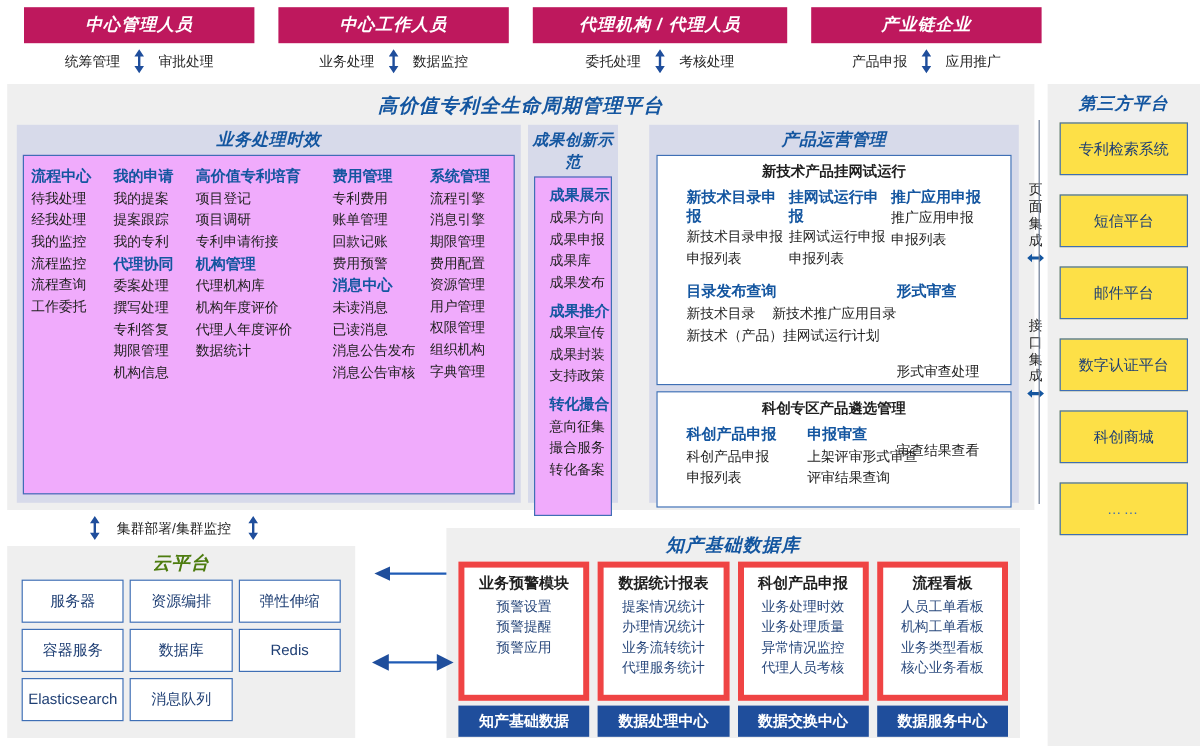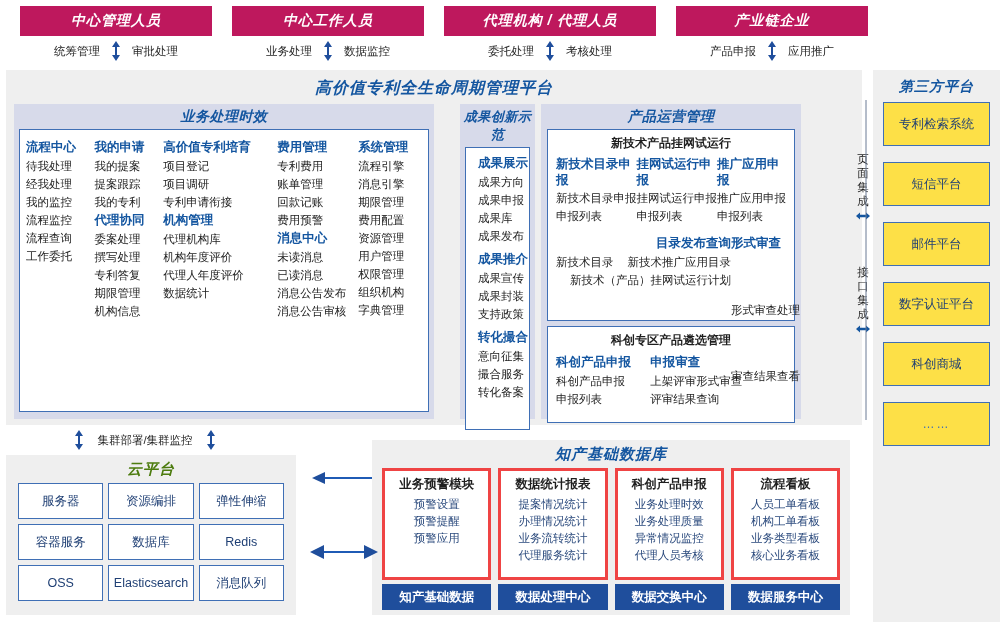--- a/index.html
+++ b/index.html
@@ -41,38 +41,38 @@
     background:#efefef;
   }
 
   
   .sec{position:absolute;background:#d7daea;}
   .sec-title{
     text-align:center;font-size:14px;font-weight:bold;font-style:italic;
     color:#1456a0;padding:4px 0 3px;letter-spacing:.5px;
   }
   .sec-body{
-    background:#ffffff;border:1px solid #3f6fb5;
+    background:#f0abfc;border:1px solid #3f6fb5;
     margin:0 5px 5px 5px;
   }
 
   
   .colwrap{display:flex;padding:8px 6px 6px 6px;}
   .col{display:flex;flex-direction:column;}
   .grp-title{
     font-weight:bold;color:#1456a0;font-size:12.5px;
     line-height:18px;margin-bottom:1px;white-space:nowrap;
   }
   .leaf{
     color:#222;font-size:11.5px;line-height:18px;white-space:nowrap;
   }
 
   
   .inner-box{
-    border:1px solid #3f6fb5;background:#fff;margin:0 6px 5px 6px;padding:5px 8px 7px;
+    border:1px solid #3f6fb5;background:#fff;margin:0 6px 5px 6px;padding:5px 24px 7px;
   }
   .inner-cap{
     text-align:center;font-weight:bold;font-size:12px;color:#1f1f1f;
     margin-bottom:4px;
   }
 
   
   .third{
     position:absolute;left:873px;top:70px;width:127px;height:552px;
     background:#efefef;
@@ -125,21 +125,21 @@
     position:absolute;left:372px;top:440px;width:478px;height:175px;
     background:#efefef;
   }
   .kdb-title{
     text-align:center;font-size:15px;font-weight:bold;font-style:italic;
     color:#1456a0;padding:5px 0 4px;letter-spacing:1px;
   }
   .kdb-cols{display:flex;gap:7px;padding:0 10px;}
   .kdb-col{flex:1;display:flex;flex-direction:column;}
   .kdb-card{
-    border:3px solid #ef4444;background:#fff;height:103px;
+    border:5px solid #ef4444;background:#fff;height:103px;
     padding:3px 2px 0;text-align:center;
   }
   .kdb-card h4{
     margin:2px 0 3px;font-size:12.5px;color:#1f1f1f;font-weight:bold;
   }
   .kdb-card .leaf2{font-size:11.5px;color:#2b4a7d;line-height:17px;}
   .kdb-foot{
     margin-top:4px;height:26px;background:#1f4e9c;color:#fff;
     display:flex;align-items:center;justify-content:center;
     font-size:12.5px;font-weight:bold;
@@ -266,42 +266,42 @@
           <div class="leaf">用户管理</div>
           <div class="leaf">权限管理</div>
           <div class="leaf">组织机构</div>
           <div class="leaf">字典管理</div>
         </div>
 
       </div>
     </div>
   </div>
 
-  <div class="sec" style="left:460px;top:104px;width:75px;height:315px;">
+  <div class="sec" style="left:440px;top:104px;width:75px;height:315px;">
     <div class="sec-title" style="font-size:13px;">成果创新示范</div>
     <div class="sec-body" style="height:281px;">
       <div style="padding:6px 0 0 12px;">
         <div class="grp-title">成果展示</div>
         <div class="leaf">成果方向</div>
         <div class="leaf">成果申报</div>
         <div class="leaf">成果库</div>
         <div class="leaf">成果发布</div>
         <div class="grp-title" style="margin-top:5px;">成果推介</div>
         <div class="leaf">成果宣传</div>
         <div class="leaf">成果封装</div>
         <div class="leaf">支持政策</div>
         <div class="grp-title" style="margin-top:5px;">转化撮合</div>
         <div class="leaf">意向征集</div>
         <div class="leaf">撮合服务</div>
         <div class="leaf">转化备案</div>
       </div>
     </div>
   </div>
 
-  <div class="sec" style="left:541px;top:104px;width:260px;height:315px;">
+  <div class="sec" style="left:541px;top:104px;width:308px;height:315px;">
     <div class="sec-title">产品运营管理</div>
 
     <div class="inner-box" style="height:178px;">
       <div class="inner-cap">新技术产品挂网试运行</div>
       <div style="display:flex;">
         <div class="col" style="width:104px;">
           <div class="grp-title" style="white-space:normal;width:78px;line-height:16px;">新技术目录申报</div>
           <div class="leaf">新技术目录申报</div>
           <div class="leaf">申报列表</div>
         </div>
@@ -310,21 +310,21 @@
           <div class="leaf">挂网试运行申报</div>
           <div class="leaf">申报列表</div>
         </div>
         <div class="col" style="width:92px;">
           <div class="grp-title" style="white-space:normal;line-height:16px;">推广应用申报</div>
           <div class="leaf">推广应用申报</div>
           <div class="leaf">申报列表</div>
         </div>
       </div>
       <div style="display:flex;margin-top:9px;">
-        <div class="col" style="width:208px;text-align:right;">
+        <div class="col" style="width:208px;">
           <div class="grp-title">目录发布查询</div>
           <div style="display:flex;gap:14px;">
             <div class="leaf">新技术目录</div>
             <div class="leaf">新技术推广应用目录</div>
           </div>
           <div class="leaf">新技术（产品）挂网试运行计划</div>
         </div>
         <div class="col" style="width:92px;gap:48px;">
           <div class="grp-title">形式审查</div>
           <div class="leaf">形式审查处理</div>
@@ -389,21 +389,20 @@
 
   <div class="cloud">
     <div class="cloud-title">云平台</div>
     <div class="cloud-grid">
       <div class="cloud-cell">服务器</div>
       <div class="cloud-cell">资源编排</div>
       <div class="cloud-cell">弹性伸缩</div>
       <div class="cloud-cell">容器服务</div>
       <div class="cloud-cell">数据库</div>
       <div class="cloud-cell">Redis</div>
-      <div class="cloud-cell">OSS</div>
       <div class="cloud-cell">Elasticsearch</div>
       <div class="cloud-cell">消息队列</div>
     </div>
   </div>
 
   <div class="kdb">
     <div class="kdb-title">知产基础数据库</div>
     <div class="kdb-cols">
 
       <div class="kdb-col">

